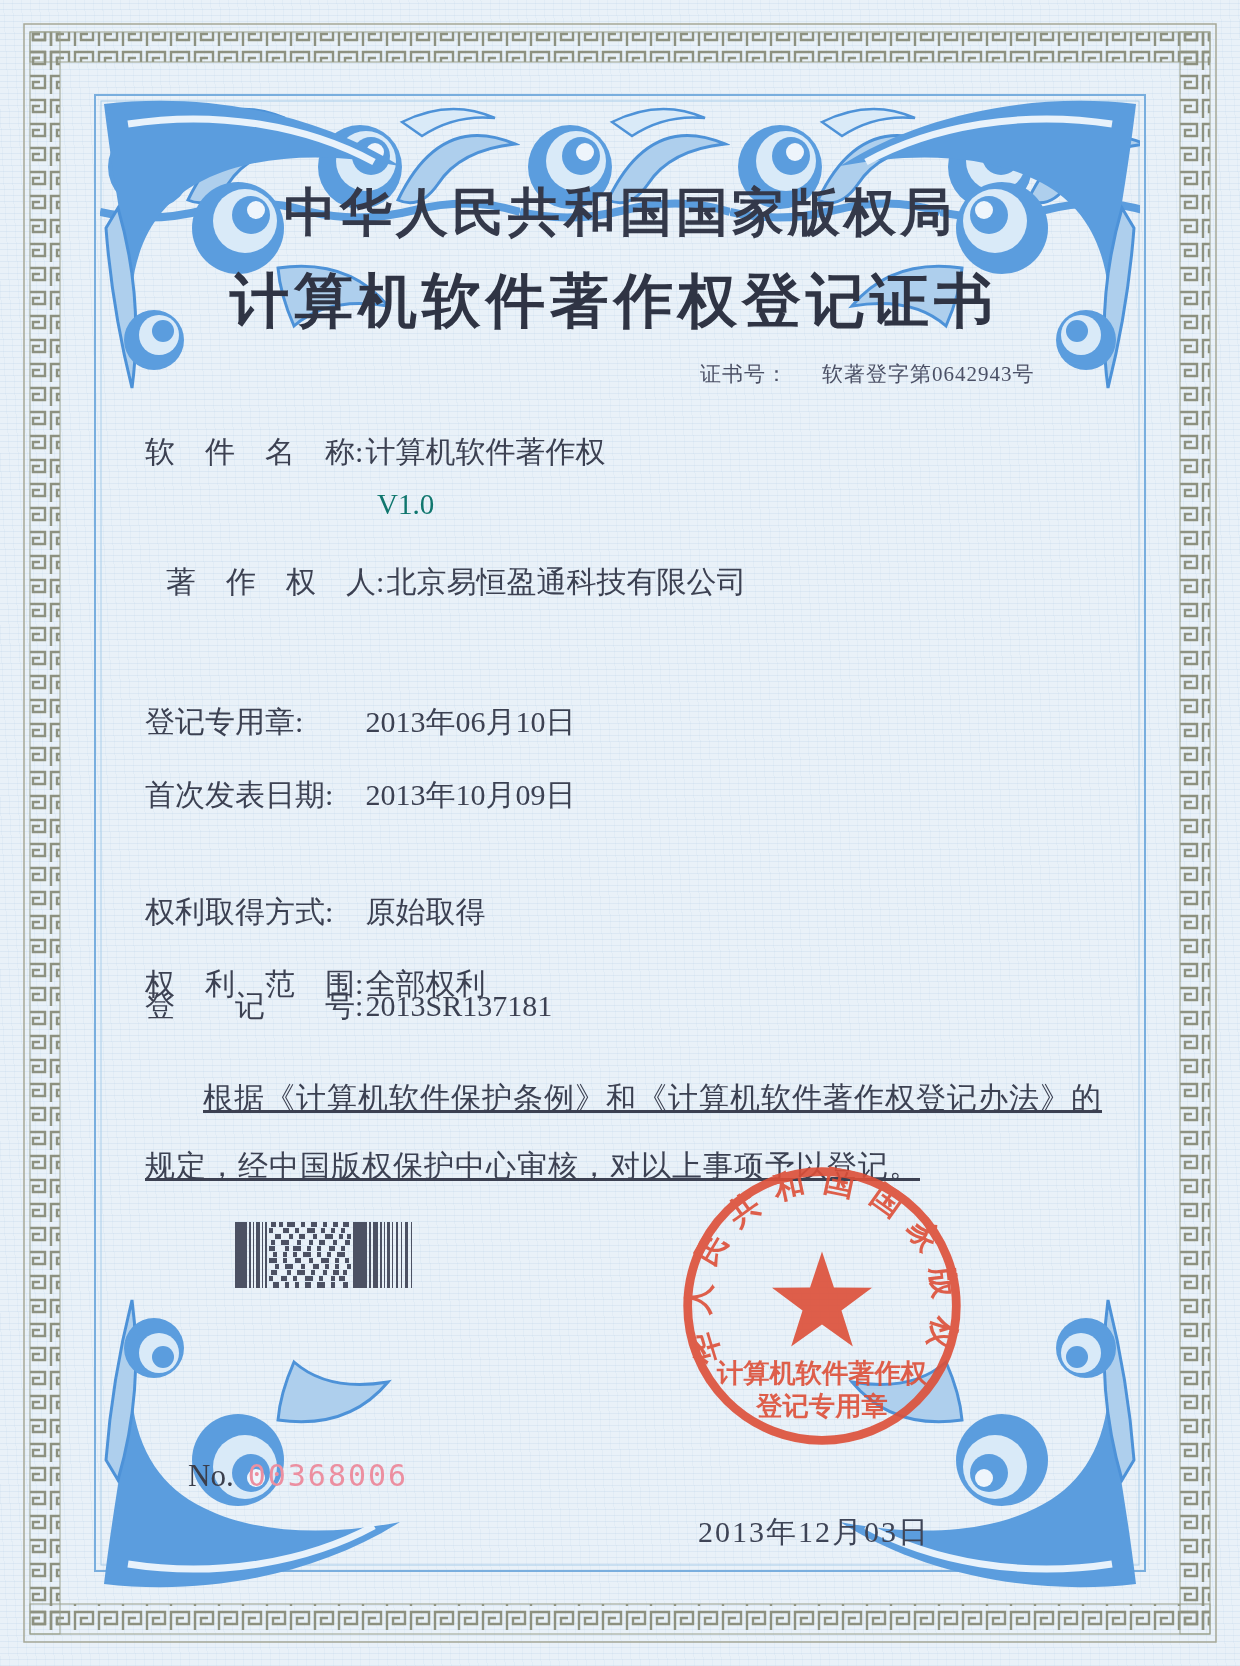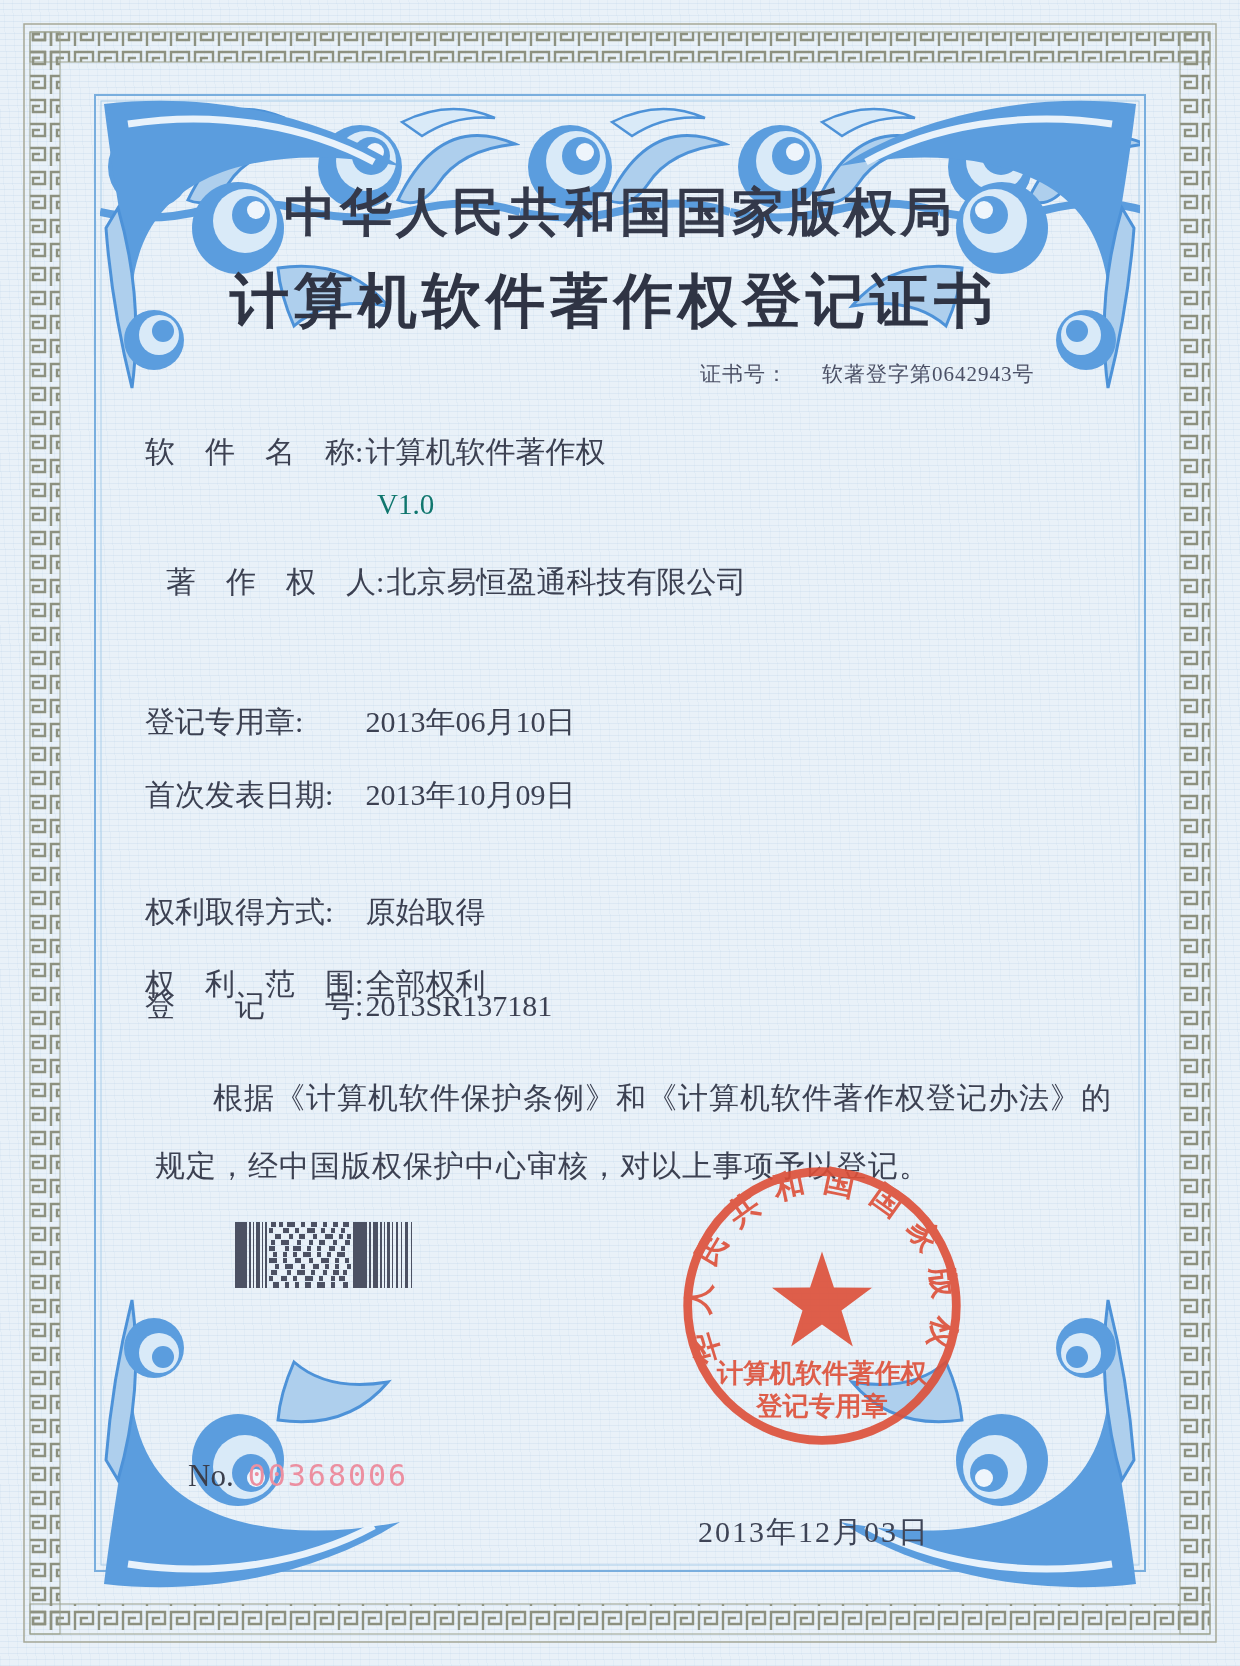--- a/index.html
+++ b/index.html
@@ -32,21 +32,21 @@
   .row{left:145px;font-size:30px;color:#3c4152;white-space:nowrap;}
   .flabel{display:inline-block;width:205px;}
   .fvalue{margin-left:8px;}
   .r1{top:432px;} .ver{left:377px;top:488px;font-size:29px;color:#0f766e;}
   .r2{top:562px;margin-left:21px;}
   .r3{top:702px;}
   .r4{top:775px;}
   .r5{top:892px;}
   .r6{top:916px;margin-top:48px;}
   .r7{top:986px;}
-  .para{left:155px;width:960px;font-size:30px;color:#3c4152;letter-spacing:1px;white-space:nowrap;}
+  .para{left:145px;width:960px;font-size:30px;color:#3c4152;letter-spacing:1px;white-space:nowrap;text-decoration:underline;}
   .p1{top:1078px;padding-left:58px;}
   .p2{top:1146px;}
   
   #barcode{left:235px;top:1222px;}
   
   #seal{left:676px;top:1160px;opacity:.9;}
   
   .serial{left:188px;top:1458px;font-size:31px;color:#3a3e4c;}
   .serial .num{color:#ec8fa0;font-family:"DejaVu Sans Mono",monospace;font-size:30px;letter-spacing:2px;margin-left:14px;}
   .issue-date{left:698px;top:1512px;font-size:30px;color:#3e4456;letter-spacing:2px;}

